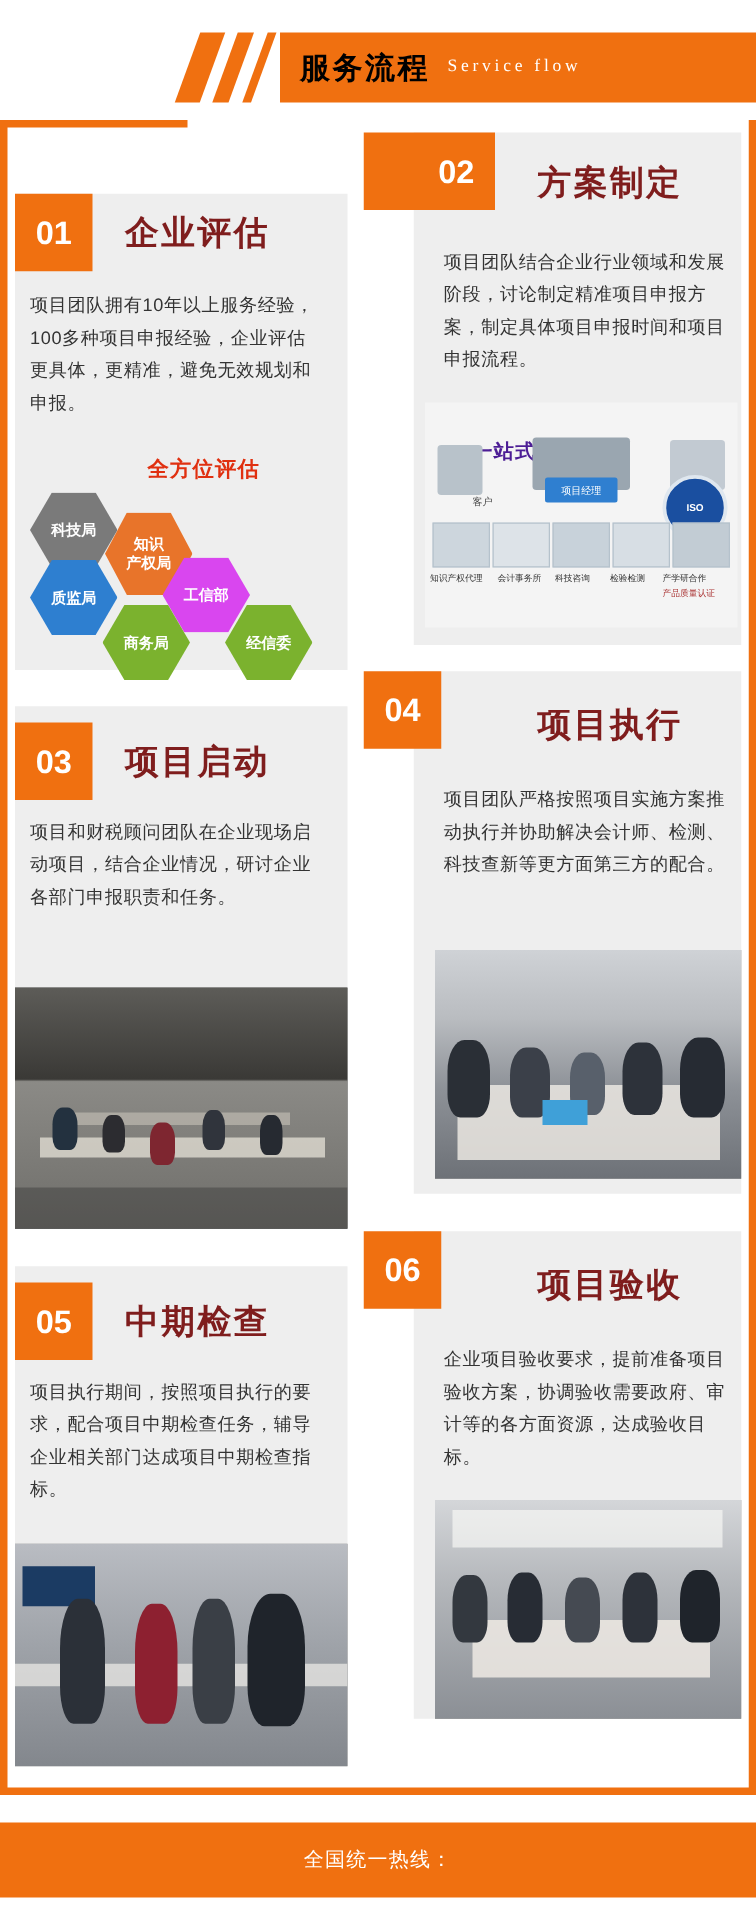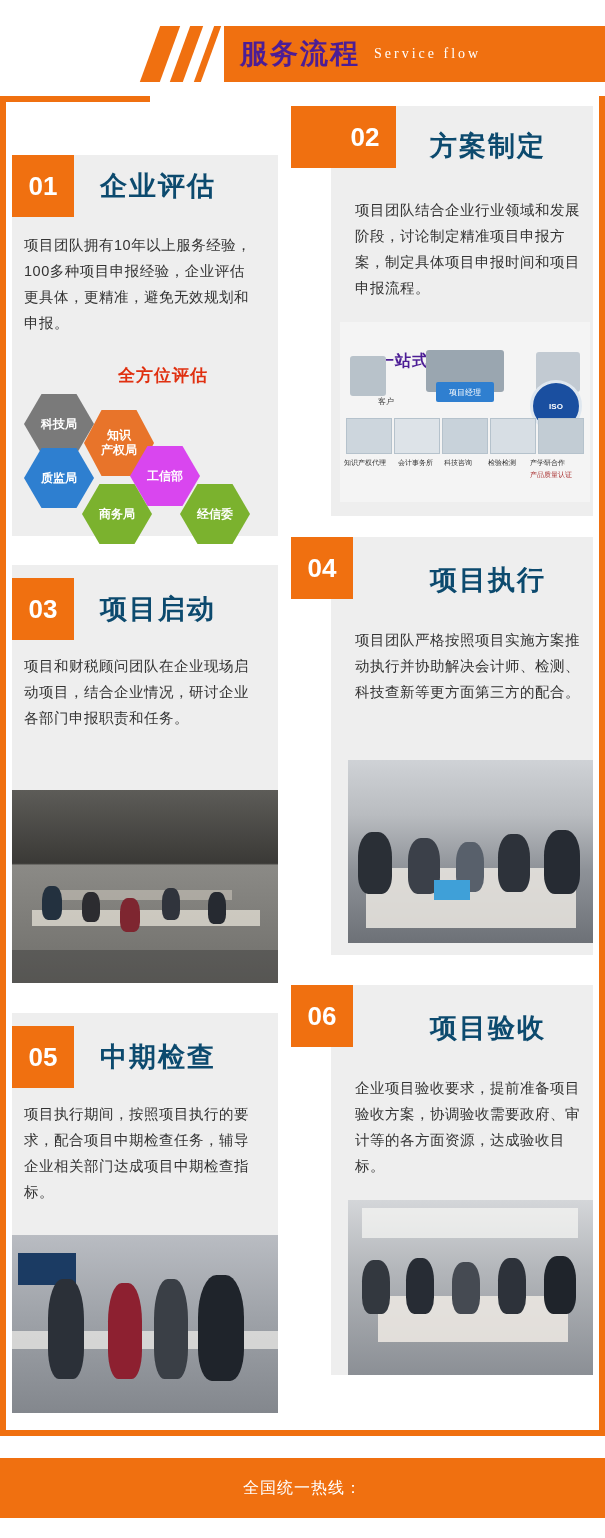--- a/index.html
+++ b/index.html
@@ -13,21 +13,21 @@
   
   .header{
     position:absolute;left:0;top:18px;width:605px;height:72px;
   }
   .header-bar{
     position:absolute;left:224px;top:8px;width:381px;height:56px;
     background:#f07010;
     display:flex;align-items:center;
   }
   .header-bar .cn{
-    color:#4c1d95;font-size:28px;font-weight:bold;letter-spacing:2px;
+    color:#000000;font-size:24px;font-weight:bold;letter-spacing:2px;
     margin-left:16px;
   }
   .header-bar .en{
     color:#ffffff;font-size:14px;letter-spacing:3px;margin-left:14px;
     font-family:"Liberation Serif","DejaVu Serif",serif;
   }
   .slash{
     position:absolute;background:#f07010;
     transform:skewX(-20deg);
   }
@@ -41,21 +41,21 @@
 
   
   .card{position:absolute;background:#eeeeee;}
   .num{
     position:absolute;background:#f07010;color:#ffffff;
     font-size:26px;font-weight:bold;
     display:flex;align-items:center;justify-content:center;
     width:62px;height:62px;
   }
   .title{
-    position:absolute;color:#0c4a6e;font-size:27px;font-weight:bold;
+    position:absolute;color:#7f1d1d;font-size:27px;font-weight:bold;
     letter-spacing:2px;white-space:nowrap;
   }
   .body-text{
     position:absolute;color:#333333;font-size:14.5px;line-height:26px;
     letter-spacing:0.5px;
   }
 
   
   .photo{position:absolute;overflow:hidden;background:#888;}
 

